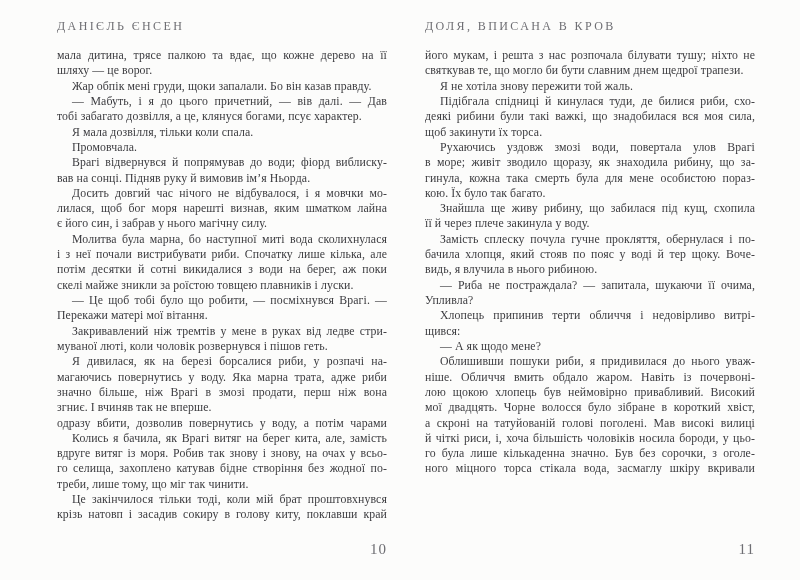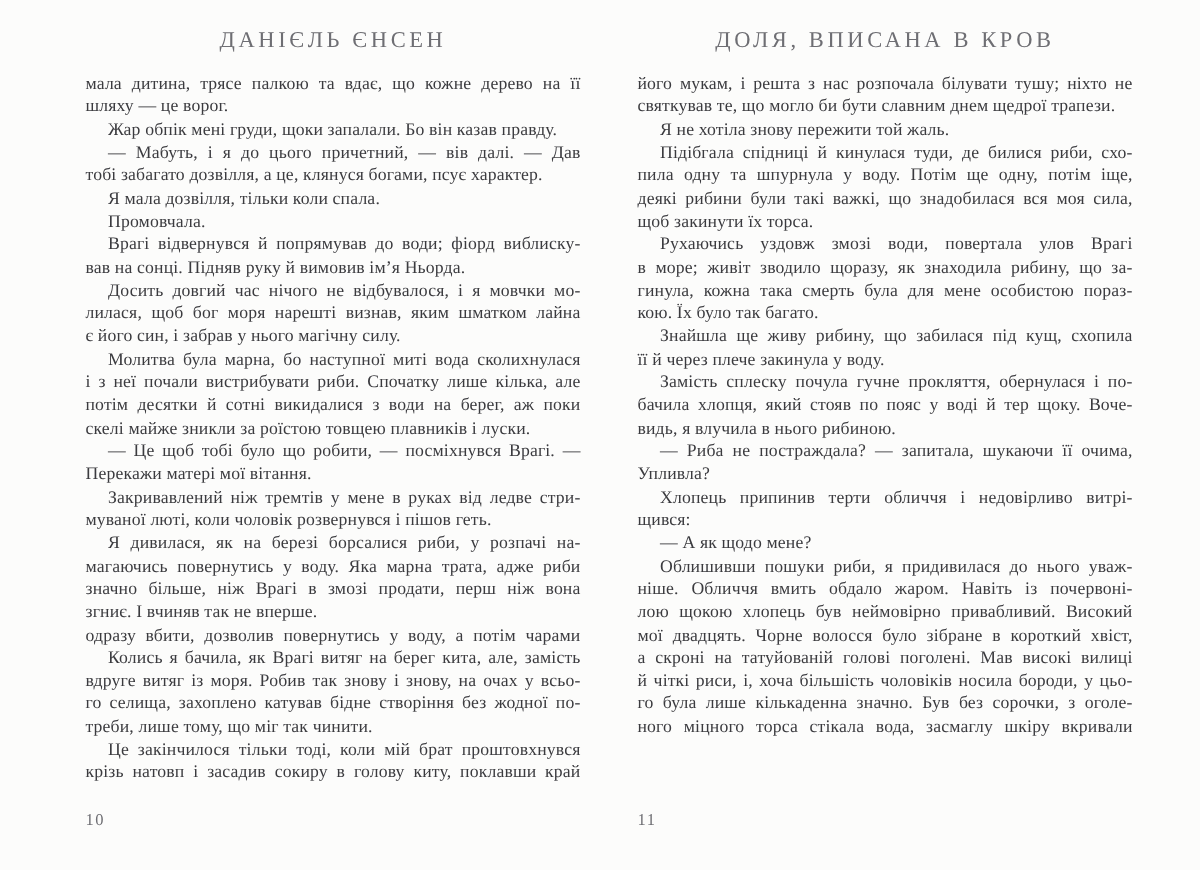--- a/index.html
+++ b/index.html
@@ -20,22 +20,21 @@
   .page {
     position: relative;
     width: 400px;
     height: 580px;
     box-sizing: border-box;
   }
   .page-header {
     position: absolute;
     top: 19px;
     height: 14px;
-    text-align: center;
-    font-size: 15px;
+    font-size: 12px;
     letter-spacing: 2.4px;
     color: var(--header-color, #6e6e73);
     white-space: nowrap;
   }
   .page-text {
     position: absolute;
     top: 48px;
     width: 330px;
     font-size: 11.8px;
     line-height: 15.32px;
@@ -50,22 +49,22 @@
   .line.jst {
     text-align: justify;
     text-align-last: justify;
   }
   .line.ind {
     text-indent: 15px;
   }
   .page-number {
     position: absolute;
     top: 541px;
-    text-align: left;
-    font-size: 11px;
+    text-align: right;
+    font-size: 15px;
     letter-spacing: 1px;
     color: var(--header-color, #6e6e73);
   }
 </style>
 </head>
 <body>
 
 <div class="spread">
   <div class="page left">
     <div class="page-header">ДАНІЄЛЬ ЄНСЕН</div>
@@ -104,21 +103,20 @@
       </div>
     <div class="page-number">10</div>
   </div>
   <div class="page right">
     <div class="page-header">ДОЛЯ, ВПИСАНА В КРОВ</div>
     <div class="page-text">
         <div class="line jst">його мукам, і решта з нас розпочала білувати тушу; ніхто не</div>
         <div class="line">святкував те, що могло би бути славним днем щедрої трапези.</div>
         <div class="line ind">Я не хотіла знову пережити той жаль.</div>
         <div class="line ind jst">Підібгала спідниці й кинулася туди, де билися риби, схо-</div>
-        <div class="line jst">пила одну та шпурнула у воду. Потім ще одну, потім іще,</div>
         <div class="line jst">деякі рибини були такі важкі, що знадобилася вся моя сила,</div>
         <div class="line">щоб закинути їх торса.</div>
         <div class="line ind jst">Рухаючись уздовж змозі води, повертала улов Врагі</div>
         <div class="line jst">в море; живіт зводило щоразу, як знаходила рибину, що за-</div>
         <div class="line jst">гинула, кожна така смерть була для мене особистою пораз-</div>
         <div class="line">кою. Їх було так багато.</div>
         <div class="line ind jst">Знайшла ще живу рибину, що забилася під кущ, схопила</div>
         <div class="line">її й через плече закинула у воду.</div>
         <div class="line ind jst">Замість сплеску почула гучне прокляття, обернулася і по-</div>
         <div class="line jst">бачила хлопця, який стояв по пояс у воді й тер щоку. Воче-</div>

